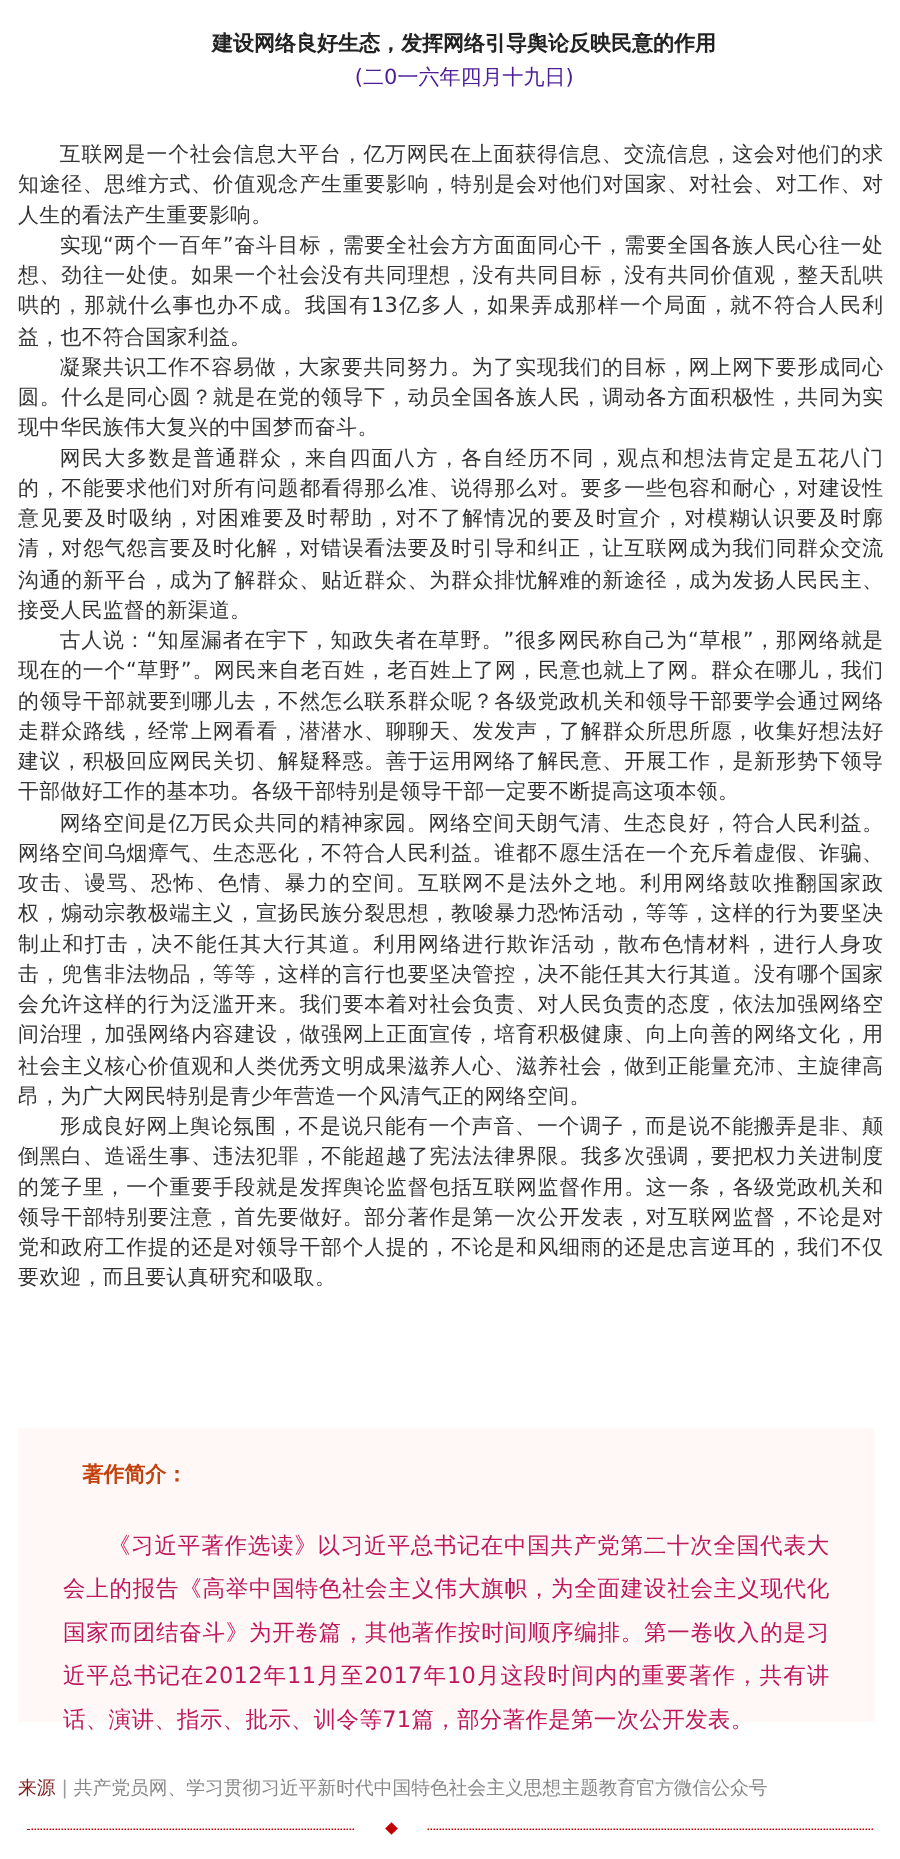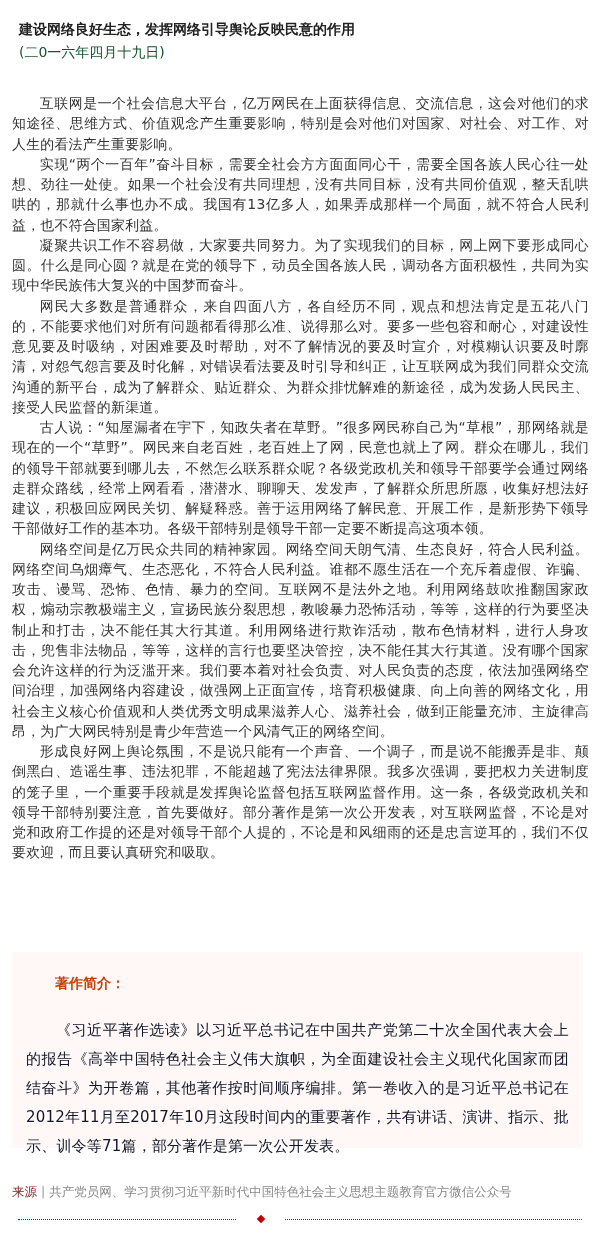--- a/index.html
+++ b/index.html
@@ -1,25 +1,25 @@
 <!DOCTYPE html>
 <html><head>
 <meta charset="utf-8">
 <style>
   html, body { margin:0; padding:0; background:#ffffff; }
   body { width:600px; height:1239px; overflow:hidden; font-family:"DejaVu Sans","Liberation Sans",sans-serif; color:#333333; }
-  .header { padding-top:17px;margin-left:19px; }
+  .header { text-align:center; padding-top:17px;margin-left:19px; }
   .title { font-size:14px; font-weight:bold; color:#222; line-height:24px; height:24px; }
-  .date { font-size:14px; line-height:22px; color:#14532d; }
+  .date { font-size:14px; line-height:22px; color:#4c1d95; }
   .subtitle { font-size:14px; line-height:24px; color:#333; }
   .article { position:absolute; top:93px; left:12px; width:577px; }
   .article p { margin:0; font-size:13.9px; line-height:20.25px; text-align:justify; text-indent:2em; letter-spacing:0.25px; }
   .intro-box { position:absolute; left:12px; top:952px; width:571px; height:196px; background:#fff8f6; box-sizing:border-box; padding:20px 14px 0 14px; }
   .intro-title { font-size:14px; font-weight:bold; color:#c2410c; padding-left:29px; line-height:22px; margin-bottom:22px; }
-  .intro-text { font-size:15px; line-height:29px; text-align:justify; text-indent:2em; margin:0; color:#0f172a; letter-spacing:0.2px; }
+  .intro-text { font-size:15px; line-height:29px; text-align:justify; text-indent:2em; margin:16px; color:#be185d; letter-spacing:0.2px; }
   .source { position:absolute; left:12px; top:1183px; font-size:12.5px; color:#888; line-height:18px; white-space:nowrap; }
   .source .label { color:#7f1d1d; }
   .source .sep { color:#999; margin:0 4px; }
   .divider { position:absolute; top:1215px; left:18px; width:564px; height:10px; }
   .divider .line { position:absolute; top:4px; height:1px; border-top:1px dotted #c00000; }
   .divider .line.left { left:0; width:218px; }
   .divider .line.right { left:267px; width:297px; }
   .divider .diamond { position:absolute; left:240px; top:1px; width:6px; height:6px; background:#c00000; transform:rotate(45deg); }
 </style>
 </head>

